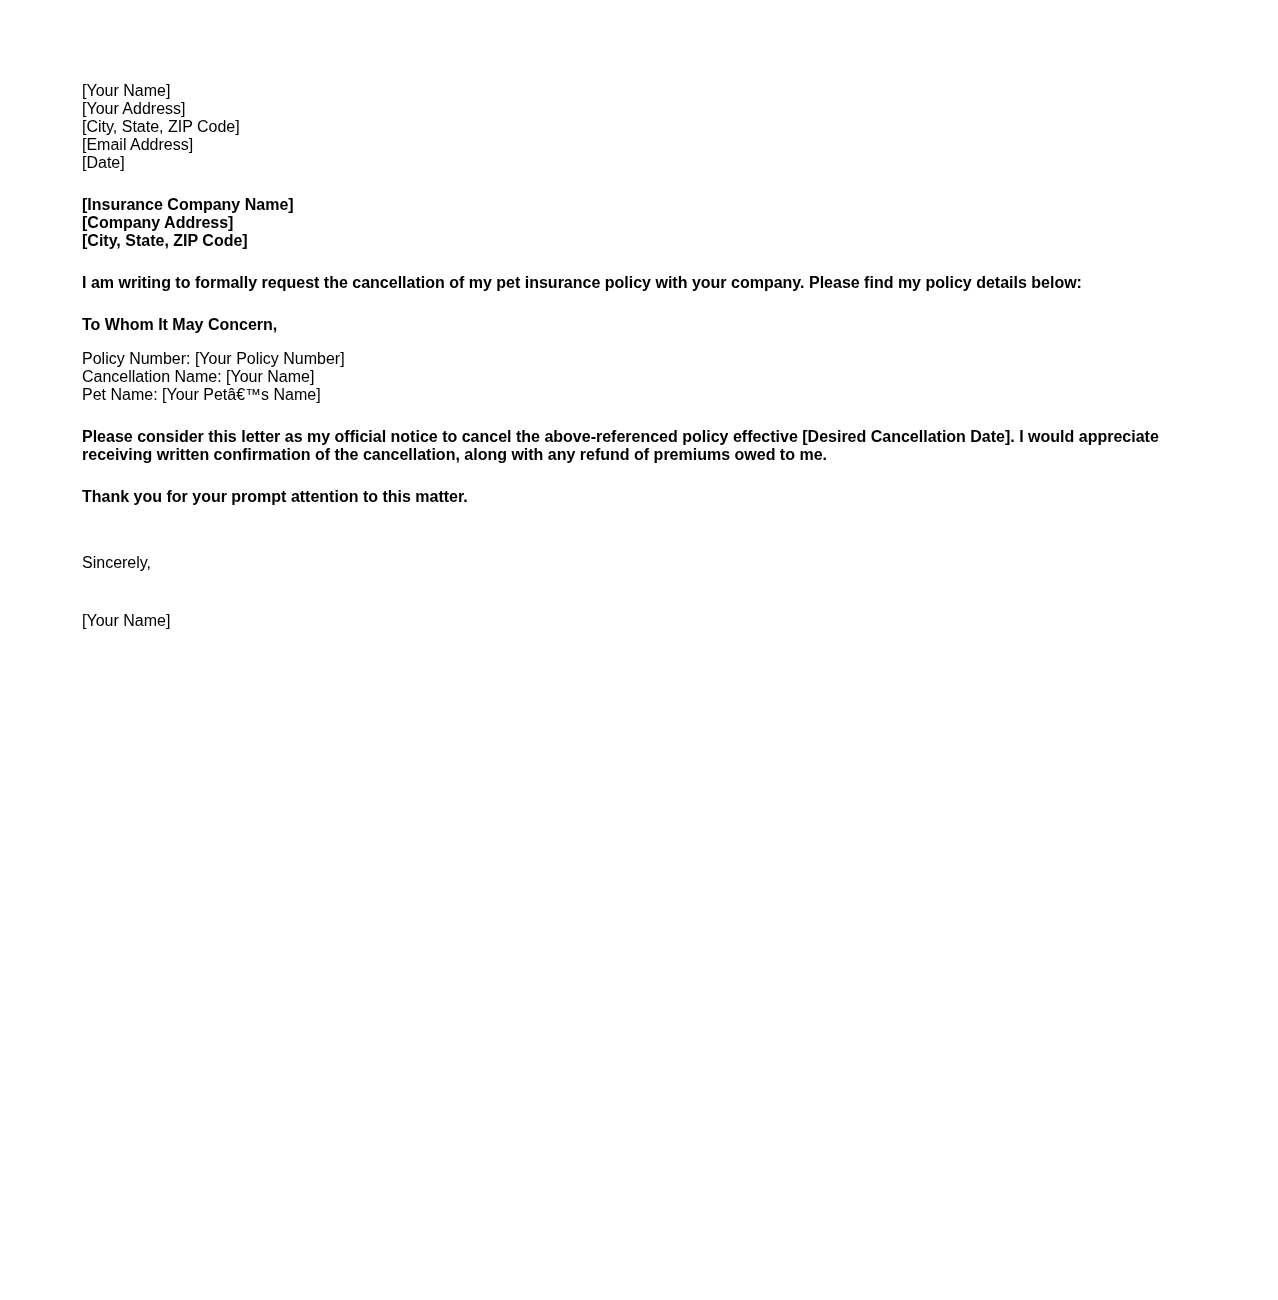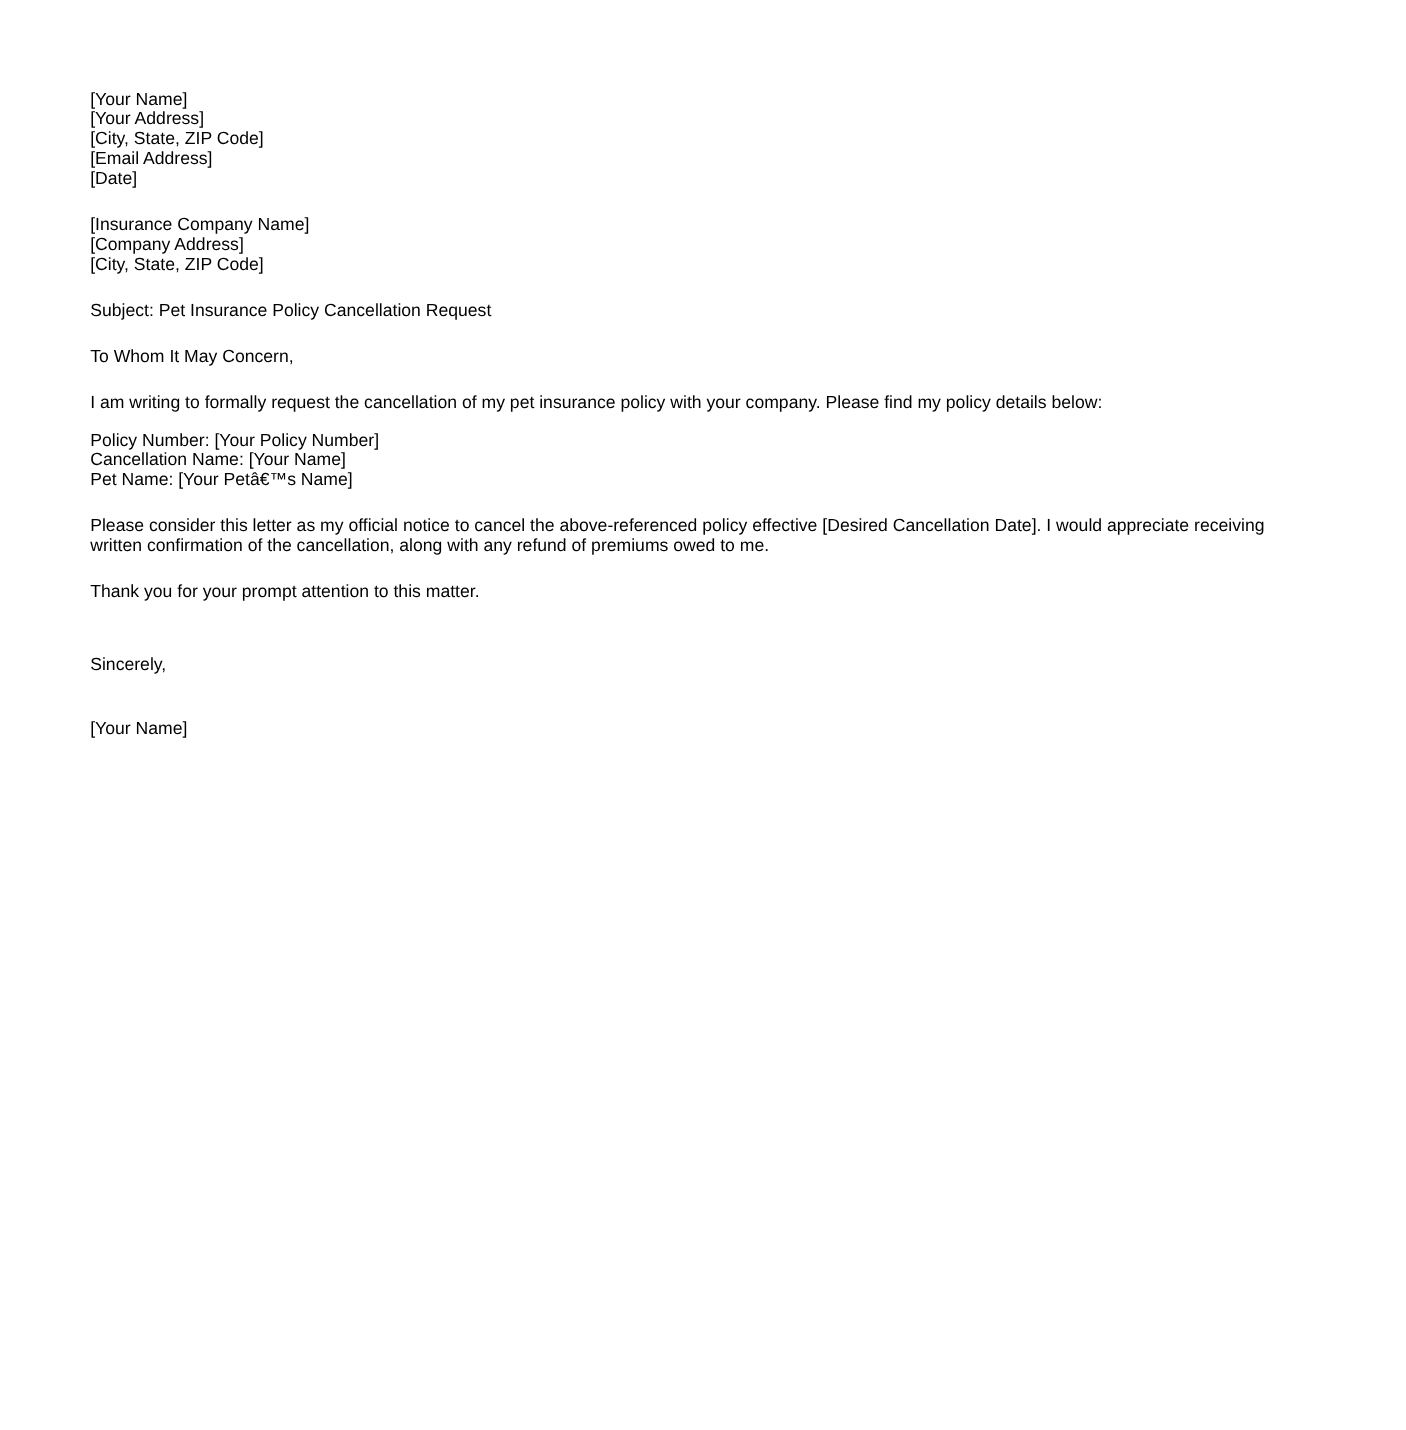--- a/index.html
+++ b/index.html
@@ -23,21 +23,21 @@
       width: 1100px;
       margin-top: 23px;
     }
     .block {
       margin: 0;
     }
     .line {
       display: block;
       white-space: nowrap;
     }
-    .gap24 { margin-top: 24px; }
+    .gap24 { margin-top: 24px; font-weight: bold; }
     .gap16 { margin-top: 16px; }
     .gap48 { margin-top: 48px; }
     .gap40 { margin-top: 40px; }
     p.para {
       margin: 0;
       white-space: normal;
       width: 1090px;
     }
   </style>
 </head>
@@ -52,30 +52,27 @@
     <span class="line">[Email Address]</span>
     <span class="line">[Date]</span>
   </div>
 
   <div class="block gap24">
     <span class="line">[Insurance Company Name]</span>
     <span class="line">[Company Address]</span>
     <span class="line">[City, State, ZIP Code]</span>
   </div>
 
+
   <div class="block gap24">
-    <span class="line">Subject: Pet Insurance Policy Cancellation Request</span>
+    <p class="para">I am writing to formally request the cancellation of my pet insurance policy with your company. Please find my policy details below:</p>
   </div>
 
   <div class="block gap24">
     <span class="line">To Whom It May Concern,</span>
-  </div>
-
-  <div class="block gap24">
-    <p class="para">I am writing to formally request the cancellation of my pet insurance policy with your company. Please find my policy details below:</p>
   </div>
 
   <div class="block gap16">
     <span class="line">Policy Number: [Your Policy Number]</span>
     <span class="line">Cancellation Name: [Your Name]</span>
     <span class="line">Pet Name: [Your Petâ€™s Name]</span>
   </div>
 
   <div class="block gap24">
     <p class="para">Please consider this letter as my official notice to cancel the above-referenced policy effective [Desired Cancellation Date]. I would appreciate receiving written confirmation of the cancellation, along with any refund of premiums owed to me.</p>

